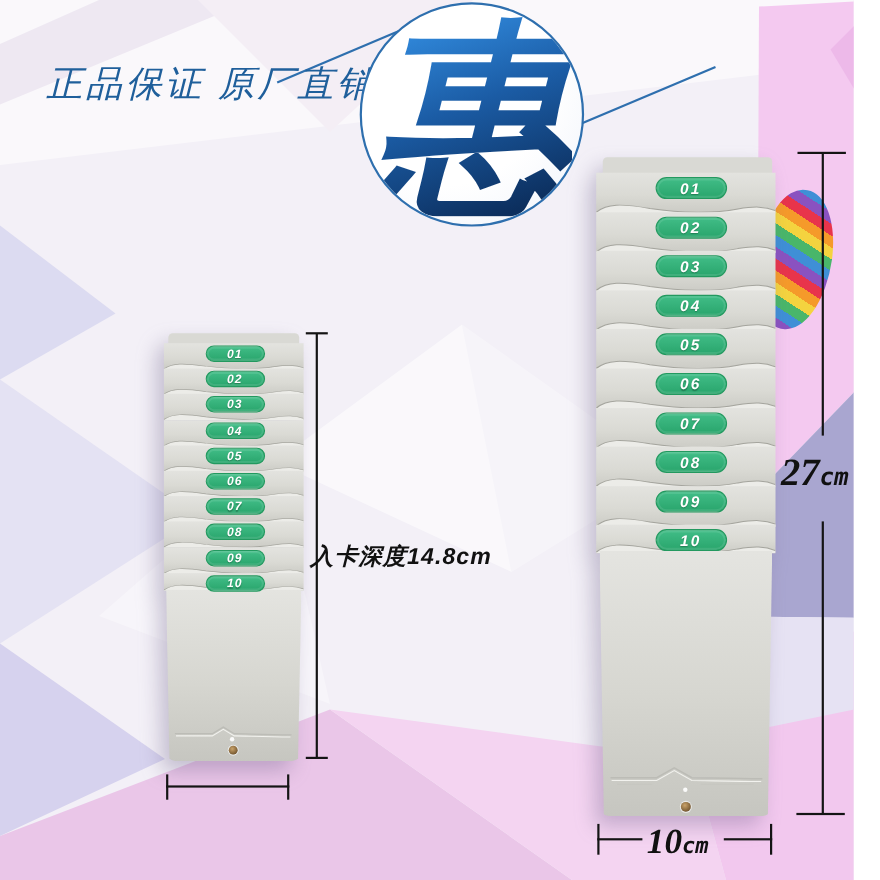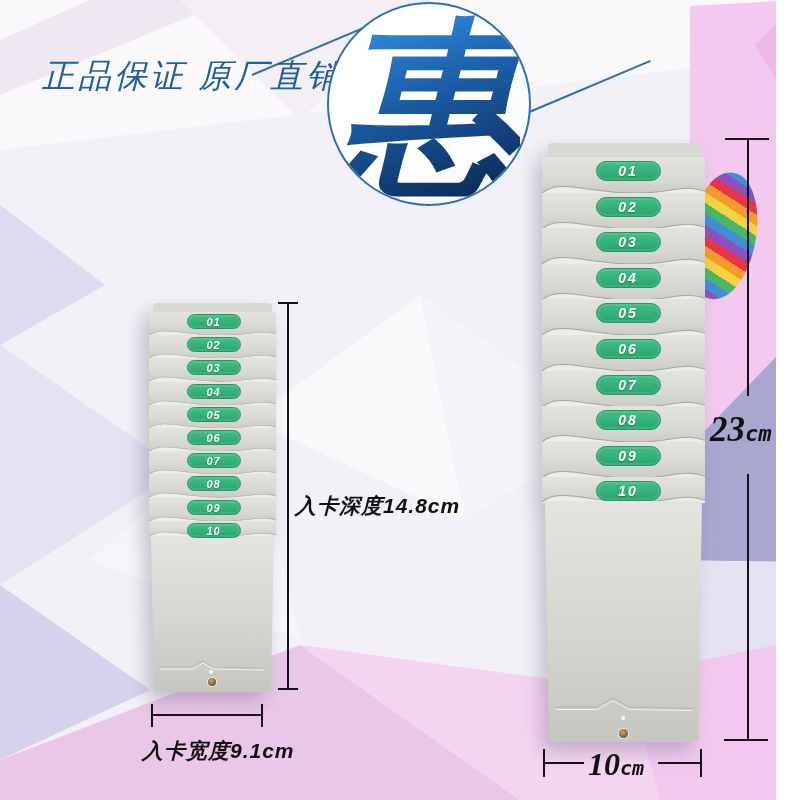--- a/index.html
+++ b/index.html
@@ -195,26 +195,25 @@
         <path d="M9 15 H42 L52 9 L62 15 C72 15 90 16 113 16" stroke="#f2f2ee" stroke-width="1"></path>
       </svg>
       <span class="speck" style="left:58px;bottom:18px"></span>
       <div class="hole" style="left:57px;bottom:6px;width:8px;height:8px"></div>
     </div>
   </div>
 
   <div class="dim" style="left:278px;top:302px;width:20px;height:2px"></div>
   <div class="dim" style="left:287px;top:303px;width:2px;height:387px"></div>
   <div class="dim" style="left:278px;top:688px;width:20px;height:2px"></div>
-  <div class="dimtext cjk-dim" style="left:295px;top:492px">入卡深度14.8cm</div>
+  <div class="dimtext cjk-dim" style="left:282px;top:492px">入卡深度14.8cm</div>
 
   <div class="dim" style="left:151px;top:704px;width:2px;height:23px"></div>
   <div class="dim" style="left:151px;top:714px;width:112px;height:2px"></div>
   <div class="dim" style="left:261px;top:704px;width:2px;height:23px"></div>
-  <div class="dimtext cjk-dim" style="left:142px;top:737px">入卡宽度9.1cm</div>
 
   <div class="rack rack-right">
     <div class="plate"></div>
 
     <div class="slot" style="top:14px">
         <svg class="wave" viewBox="0 0 100 12" preserveAspectRatio="none">
           <path class="wfill" d="M0 11 C6 3 14 3 30 7.5 C48 12 66 12 79 8 C88 5.5 94 5.5 100 9.5 L100 12 L0 12 Z"></path>
           <path class="wline" d="M0 11 C6 3 14 3 30 7.5 C48 12 66 12 79 8 C88 5.5 94 5.5 100 9.5"></path>
         </svg>
         <span class="pill">01</span>
@@ -290,21 +289,21 @@
         <path d="M16 21 H48 M92 21 H140" stroke="#c6c6c0" stroke-width="1"></path>
       </svg>
       <span class="speck" style="left:76px;bottom:22px"></span>
       <div class="hole" style="left:74px;bottom:4px;width:9px;height:9px"></div>
     </div>
   </div>
 
   <div class="dim" style="left:725px;top:138px;width:44px;height:2px"></div>
   <div class="dim" style="left:747px;top:139px;width:2px;height:257px"></div>
   <div class="dimtext numdim t35" style="left:710px;top:410px">
-    <span class="num">23</span>
+    <span class="num">27</span>
       <span class="unit">cm</span>
   </div>
   <div class="dim" style="left:747px;top:474px;width:2px;height:266px"></div>
   <div class="dim" style="left:724px;top:739px;width:44px;height:2px"></div>
 
   <div class="dim" style="left:543px;top:749px;width:2px;height:28px"></div>
   <div class="dim" style="left:543px;top:762px;width:41px;height:2px"></div>
   <div class="dimtext numdim t10" style="left:588px;top:746px">
     <span class="num">10</span>
       <span class="unit">cm</span>

